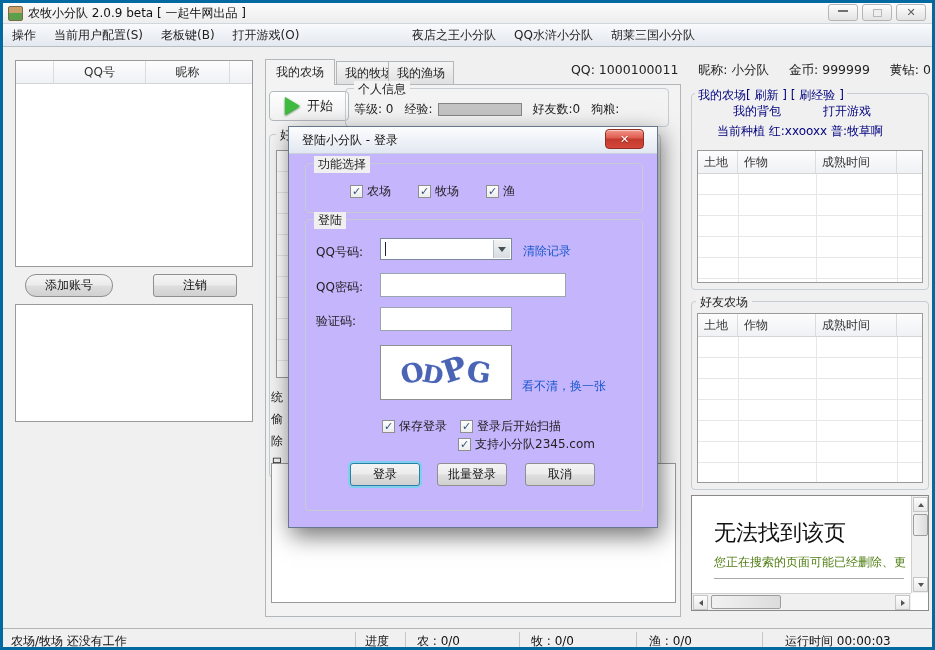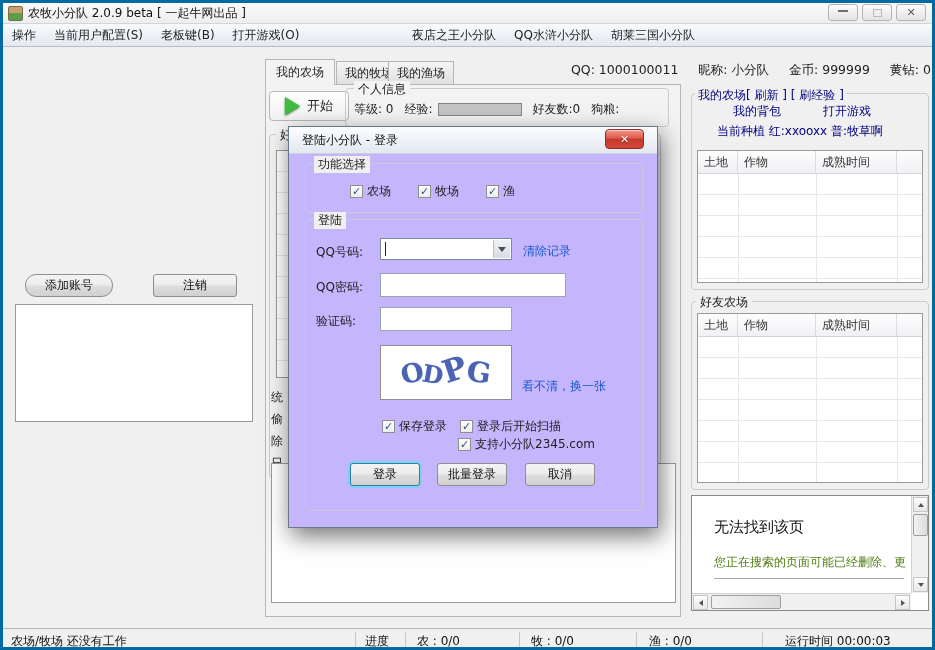--- a/index.html
+++ b/index.html
@@ -68,21 +68,21 @@
   .cap { font-weight:bold; color:#4a63b4; text-shadow:0 0 1px #93a6d9; font-family:"DejaVu Serif","Liberation Serif",serif; }
   .c1 { font-size:26px; transform:rotate(-12deg); }
   .c2 { font-size:24px; transform:rotate(10deg) translateY(2px); }
   .c3 { font-size:31px; transform:rotate(-18deg) translateY(-4px); }
   .c4 { font-size:28px; transform:rotate(8deg); }
   .dlg-btn { position:absolute; height:23px; width:70px; }
   .dlg-btn.default { box-shadow:0 0 0 2px #7ed0ee; border-color:#2c7fa5; }
 
   
   .browser { position:absolute; left:688px; top:492px; width:238px; height:116px; background:#fff; border:1px solid #8a8a8a; overflow:hidden; }
-  .b-head { position:absolute; left:22px; top:22px; font-size:15px; color:#111; white-space:nowrap; }
+  .b-head { position:absolute; left:22px; top:22px; font-size:22px; color:#111; white-space:nowrap; }
   .b-body { position:absolute; left:22px; top:58px; width:196px; font-size:12px; color:#4d7c0f; white-space:nowrap; overflow:hidden; }
   .b-rule { position:absolute; left:22px; top:82px; width:190px; height:1px; background:#aaa; }
   .sb { position:absolute; background:#f0f0f0; }
   .sb-btn { position:absolute; background:linear-gradient(#fdfdfd,#e8e8e8); border:1px solid #c5c5c5; display:flex; align-items:center; justify-content:center; }
   .sb-thumb { position:absolute; background:linear-gradient(90deg,#f2f2f2,#dcdcdc); border:1px solid #9d9d9d; border-radius:2px; }
   .tri-up-s { width:0;height:0;border-left:3px solid transparent;border-right:3px solid transparent;border-bottom:4px solid #555; }
   .tri-dn-s { width:0;height:0;border-left:3px solid transparent;border-right:3px solid transparent;border-top:4px solid #555; }
   .tri-lf-s { width:0;height:0;border-top:3px solid transparent;border-bottom:3px solid transparent;border-right:4px solid #555; }
   .tri-rt-s { width:0;height:0;border-top:3px solid transparent;border-bottom:3px solid transparent;border-left:4px solid #555; }
 
@@ -117,20 +117,29 @@
     <span class="menu-item">当前用户配置(S)</span>
     <span class="menu-item">老板键(B)</span>
     <span class="menu-item">打开游戏(O)</span>
     <div class="menu-right">
       <span class="menu-item">夜店之王小分队</span>
       <span class="menu-item">QQ水浒小分队</span>
       <span class="menu-item">胡莱三国小分队</span>
     </div>
   </div>
 
+  <div class="lv" style="left:12px; top:57px; width:238px; height:207px;">
+    <div class="lv-head">
+      <div class="lv-hc" style="width:38px;"></div>
+      <div class="lv-hc" style="width:92px;">QQ号</div>
+      <div class="lv-hc" style="width:84px;">昵称</div>
+      <div class="lv-hc" style="flex:1; border-right:none;"></div>
+    </div>
+    <div class="lv-body" style="top:23px;"></div>
+  </div>
   <div class="btn abs" style="left:22px; top:271px; width:88px; height:23px;border-radius:11px;">添加账号</div>
   <div class="btn abs" style="left:150px; top:271px; width:84px; height:23px;">注销</div>
   <div class="whitebox abs" style="left:12px; top:301px; width:238px; height:118px;"></div>
 
   <div class="tab active" style="left:262px; top:56px; width:70px; height:26px;">我的农场</div>
   <div class="tab inactive" style="left:333px; top:58px; width:66px; height:24px;">我的牧场</div>
   <div class="tab inactive" style="left:385px; top:58px; width:66px; height:24px;">我的渔场</div>
 
   <div class="abs" style="left:568px; top:59px; width:360px; display:flex; justify-content:space-between; font-size:12.5px;">
     <span>QQ: 1000100011</span>

